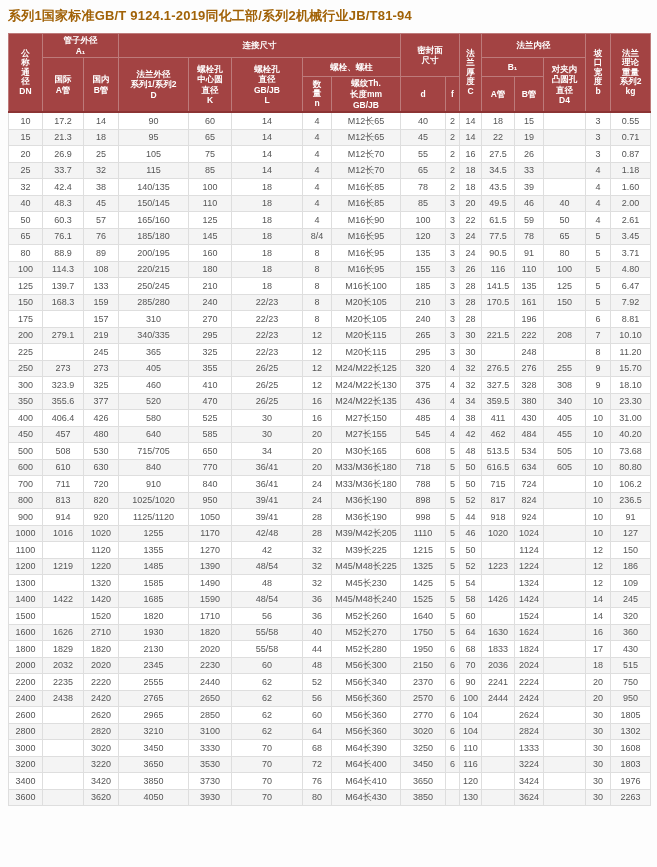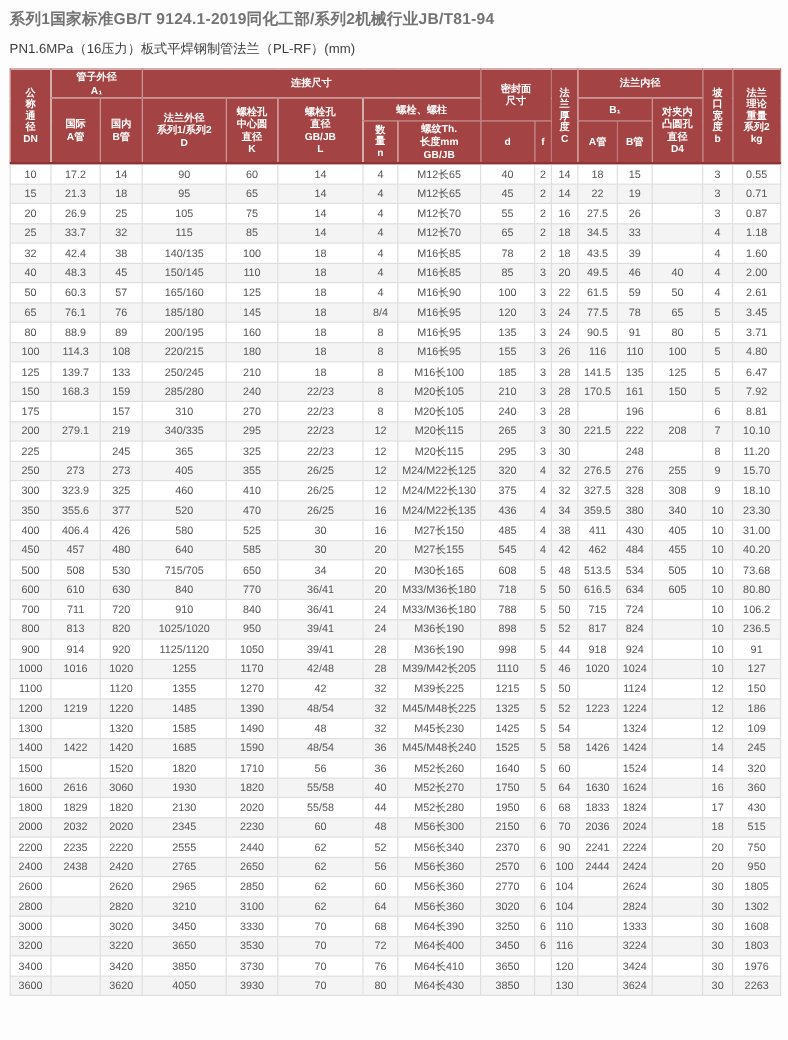--- a/index.html
+++ b/index.html
@@ -4,21 +4,21 @@
 <style>
   html,body { margin:0; padding:0; }
   body {
     width:657px; height:867px;
     background:#fdfdfd;
     font-family:"Liberation Sans","DejaVu Sans",sans-serif;
     overflow:hidden;
   }
   .titles { padding:7px 8px 0 8px; }
   .main-title {
-    font-size:13px; font-weight:bold; color:#737373;
+    font-size:13px; font-weight:bold; color:#a16207;
     margin:0 0 8px 0; letter-spacing:0.2px;
   }
   .sub-title {
     font-size:11px; font-weight:normal; color:#3c3c3c;
     margin:0 0 9px 0;
   }
   table.spec {
     border-collapse:collapse; table-layout:fixed;
     width:642px; margin:0 0 0 8px;
   }
@@ -43,21 +43,20 @@
   }
   tbody tr:nth-child(even) { background:#f4f4f4; }
   tbody tr:nth-child(odd)  { background:#ffffff; }
   table.spec thead { border-bottom:2px solid #8c3434; }
 </style>
 </head>
 <body>
 
 <div class="titles">
   <div class="main-title">系列1国家标准GB/T 9124.1-2019同化工部/系列2机械行业JB/T81-94</div>
-  <div class="sub-title">PN1.6MPa（16压力）板式平焊钢制管法兰（PL-RF）(mm)</div>
 </div>
 
 <table class="spec">
   <colgroup>
     <col style="width:34px">
       <col style="width:41px">
       <col style="width:35px">
     <col style="width:70px">
       <col style="width:43px">
       <col style="width:71px">
@@ -691,22 +690,22 @@
         <td>5</td>
         <td>60</td>
         <td></td>
         <td>1524</td>
         <td></td>
         <td>14</td>
         <td>320</td>
       </tr>
       <tr>
         <td>1600</td>
-        <td>2616</td>
-        <td>3060</td>
+        <td>1626</td>
+        <td>2710</td>
         <td>1930</td>
         <td>1820</td>
         <td>55/58</td>
         <td>40</td>
         <td>M52长270</td>
         <td>1750</td>
         <td>5</td>
         <td>64</td>
         <td>1630</td>
         <td>1624</td>

